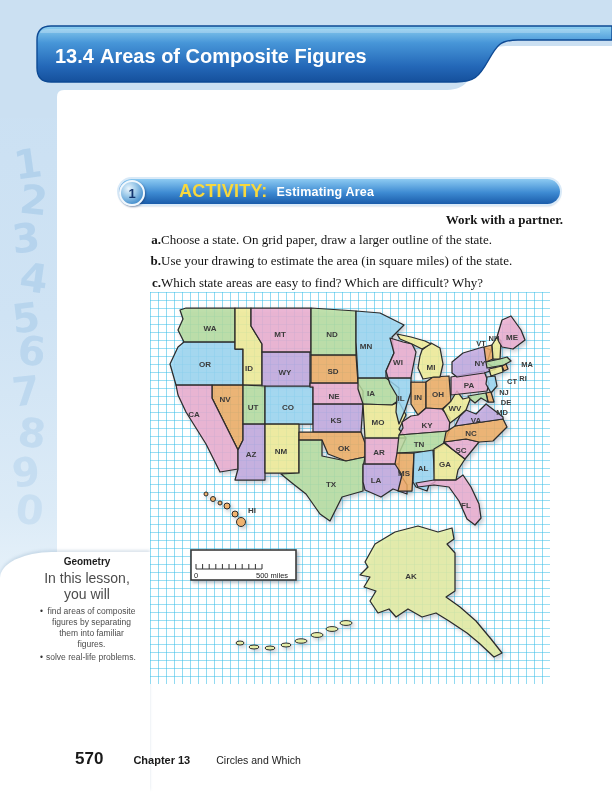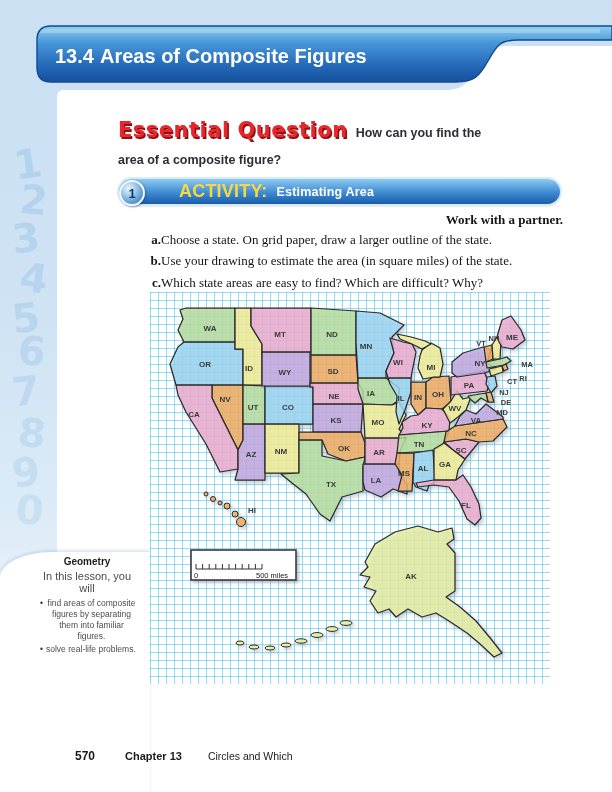--- a/index.html
+++ b/index.html
@@ -46,27 +46,27 @@
   .work-intro{font-weight:bold;margin-bottom:4px;}
   .work-item{display:flex;margin-bottom:4.5px;line-height:1.3;}
   .work-letter{font-weight:bold;width:18px;flex:0 0 18px;}
 
   
   .map-wrap{position:absolute;left:137px;top:292px;width:400px;height:392px;padding-left:13px;}
 
   
   .sidebar{position:absolute;left:37px;top:556px;width:100px;text-align:center;}
   .sidebar-heading{font-weight:bold;font-size:10px;color:#1c1c1c;margin-bottom:3px;}
-  .sidebar-intro{font-size:11px;color:#4c4c4c;margin-bottom:4px;}
+  .sidebar-intro{font-size:14px;color:#4c4c4c;margin-bottom:4px;}
   .sidebar-bullet{display:flex;font-size:8.5px;color:#4c4c4c;line-height:1.3;margin-bottom:2px;}
   .sidebar-bullet .dot{width:9px;flex:0 0 9px;color:#333;}
 
   
   .footer{position:absolute;left:75px;top:749px;display:flex;align-items:baseline;font-size:11px;color:#1a1a1a;}
-  .footer-page{font-weight:bold;font-size:12px;}
+  .footer-page{font-weight:bold;font-size:17px;}
   .footer-chapter{font-weight:bold;margin-left:30px;}
   .footer-title{margin-left:26px;font-size:10.5px;color:#222;}
 </style>
 </head>
 <body>
 
 <div id="page">
 
   <div class="left-strip"></div>
   <div id="margin-numbers">
@@ -95,23 +95,20 @@
       </linearGradient>
     </defs>
     <rect x="0" y="0" width="612" height="118" fill="#cbe0f2"></rect>
     <path d="M57,118 L57,97 Q57,90 64,90 L444,90 C464,90 467,83 476,68 C486,51 491,46 509,46 L612,46 L612,118 Z" fill="#ffffff"></path>
     <path d="M37,40 Q37,26 51,26 L612,26 L612,40 L518,40 C500,40 497,45 488,61 C479,77 474,82 456,82 L51,82 Q37,82 37,68 Z" fill="url(#barGrad)" stroke="#0e4a94" stroke-width="1.4"></path>
     <path d="M40,33 Q40,29 50,29 L600,29 L600,33 Z" fill="#ffffff" opacity="0.25"></path>
     <text class="header-title-text" x="55" y="63" font-size="20" fill="#ffffff">13.4</text>
     <text class="header-title-text" x="100" y="63" font-size="20" fill="#ffffff">Areas of Composite Figures</text>
   </svg>
 
-  <div class="eq">
-    <span class="eq-heading">Essential Question</span><span class="eq-question">How can you find the area of a composite figure?</span>
-  </div>
 
   <div class="activity">
     <div class="activity-circle">1</div>
     <span class="activity-label">ACTIVITY:</span>
     <span class="activity-title">Estimating Area</span>
   </div>
 
   <div class="work">
     <div class="work-intro">Work with a partner.</div>
     <div id="work-items">

